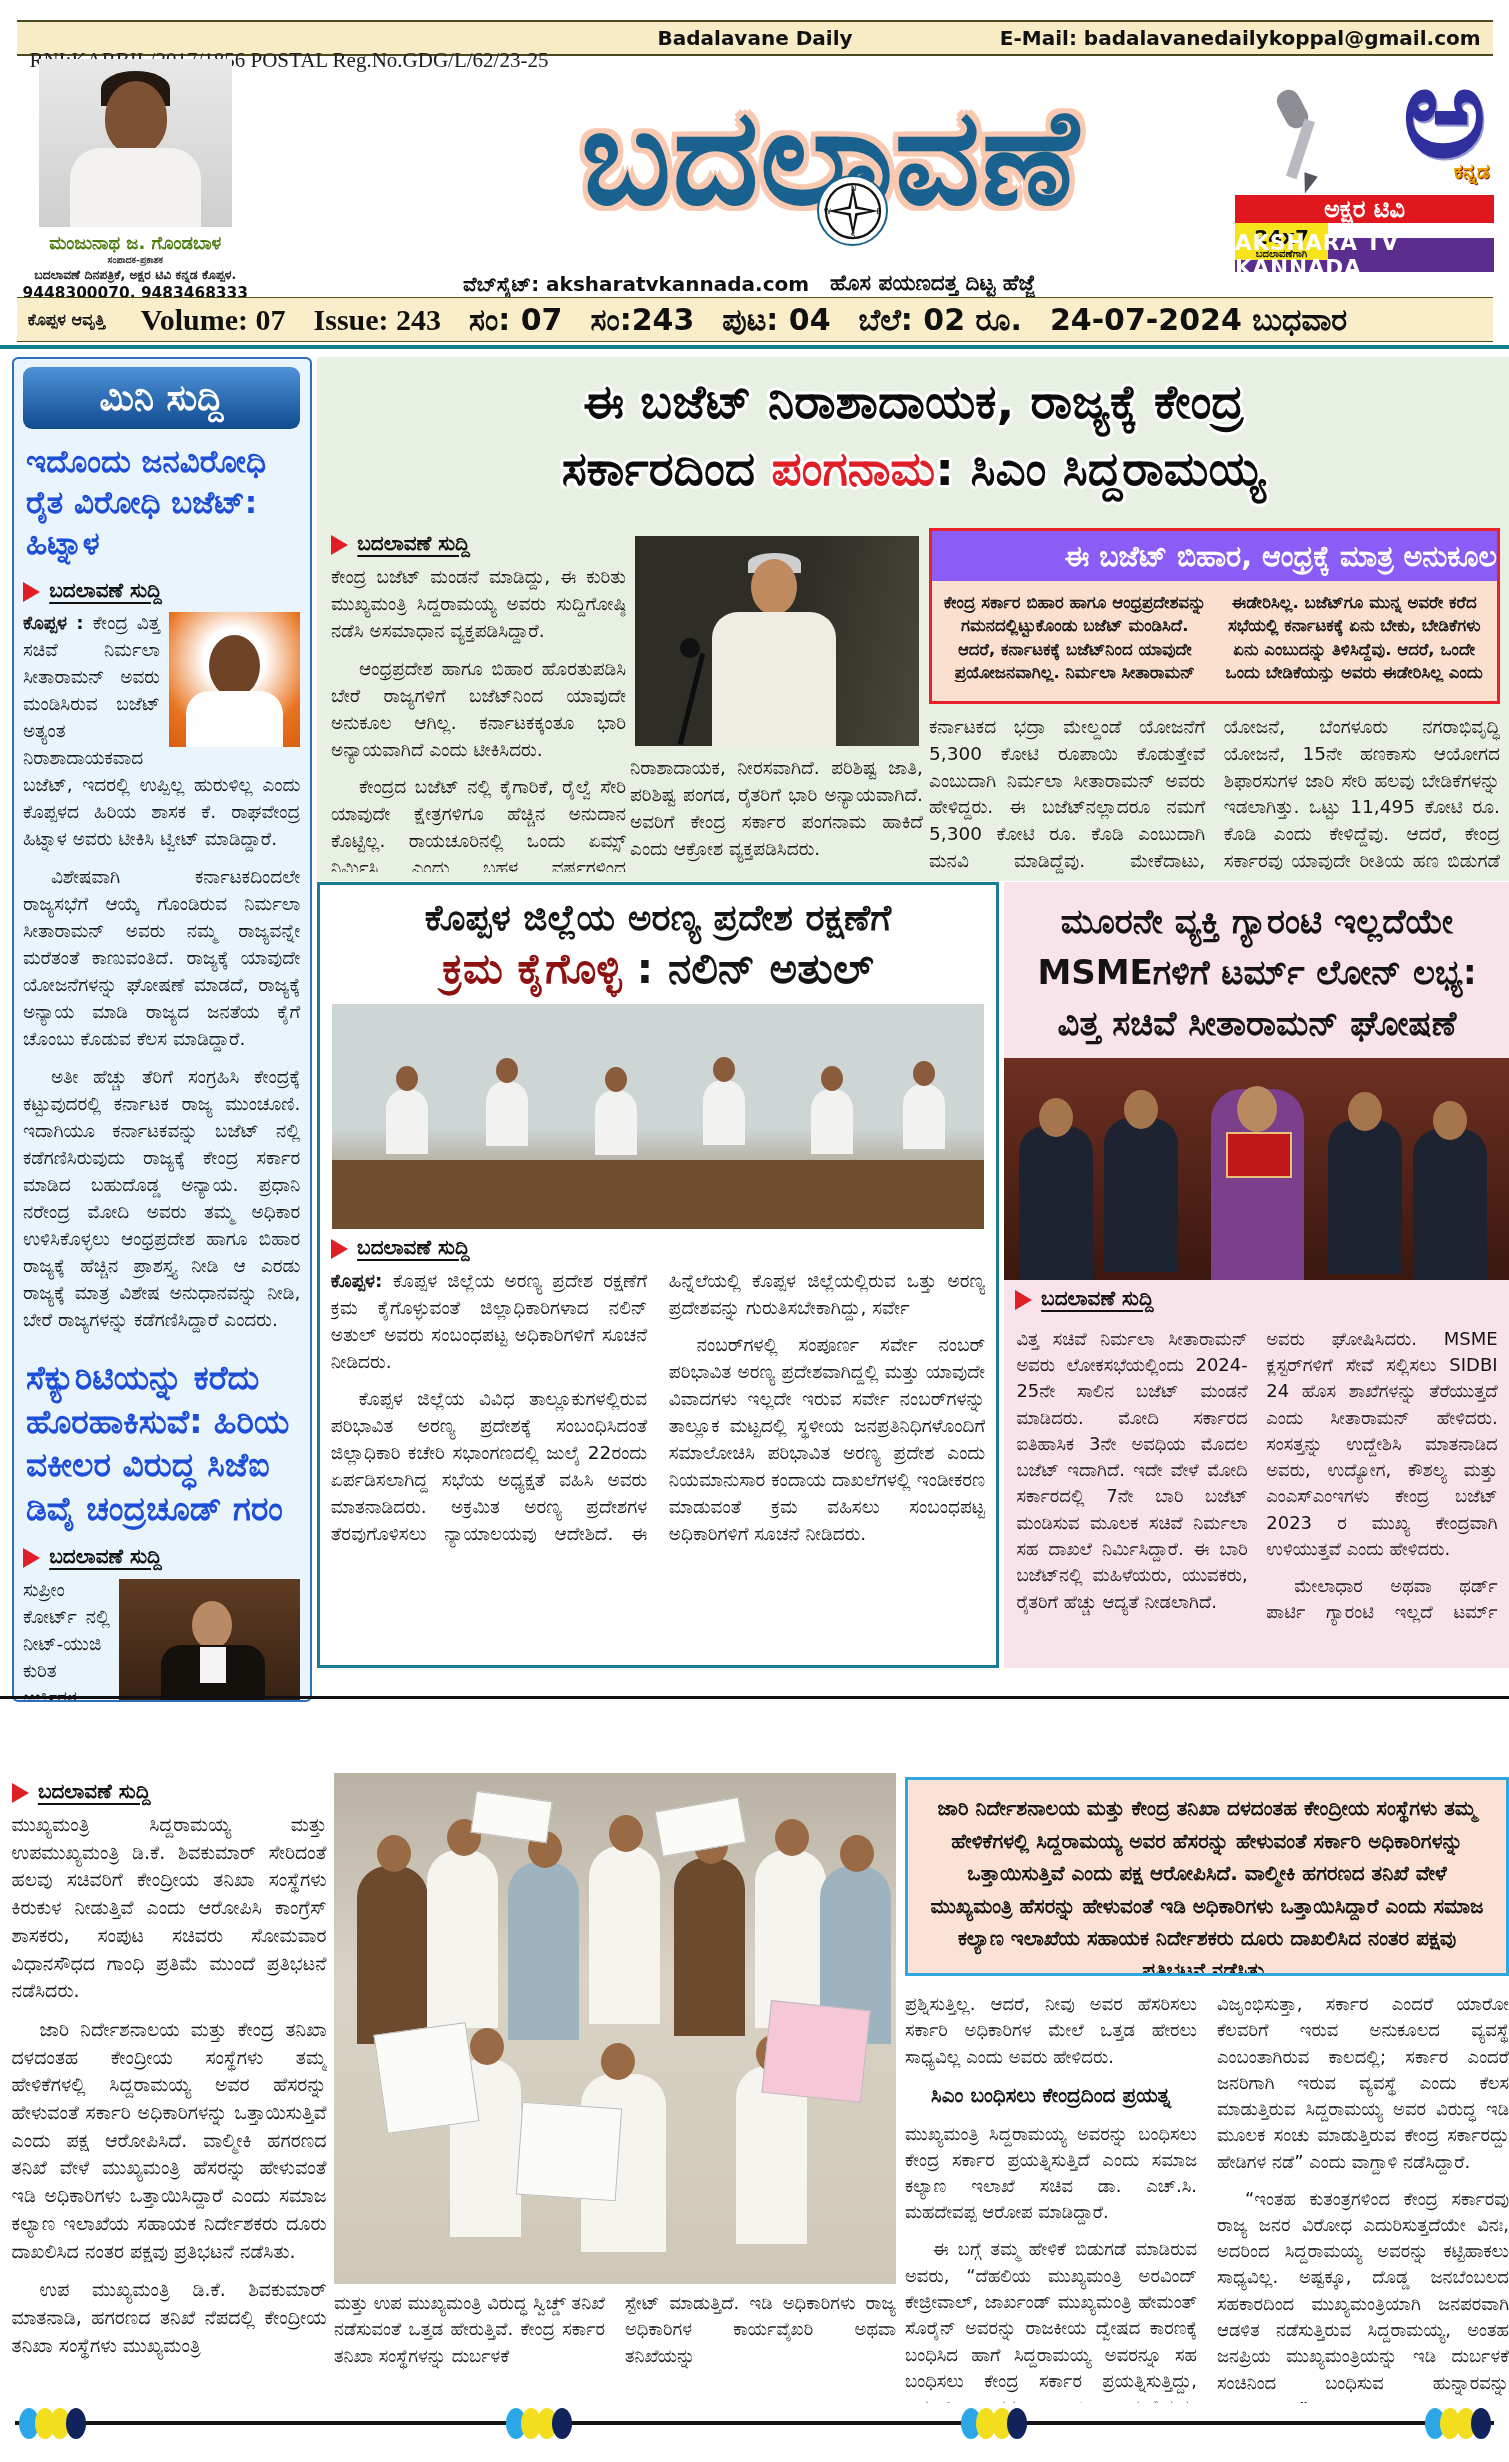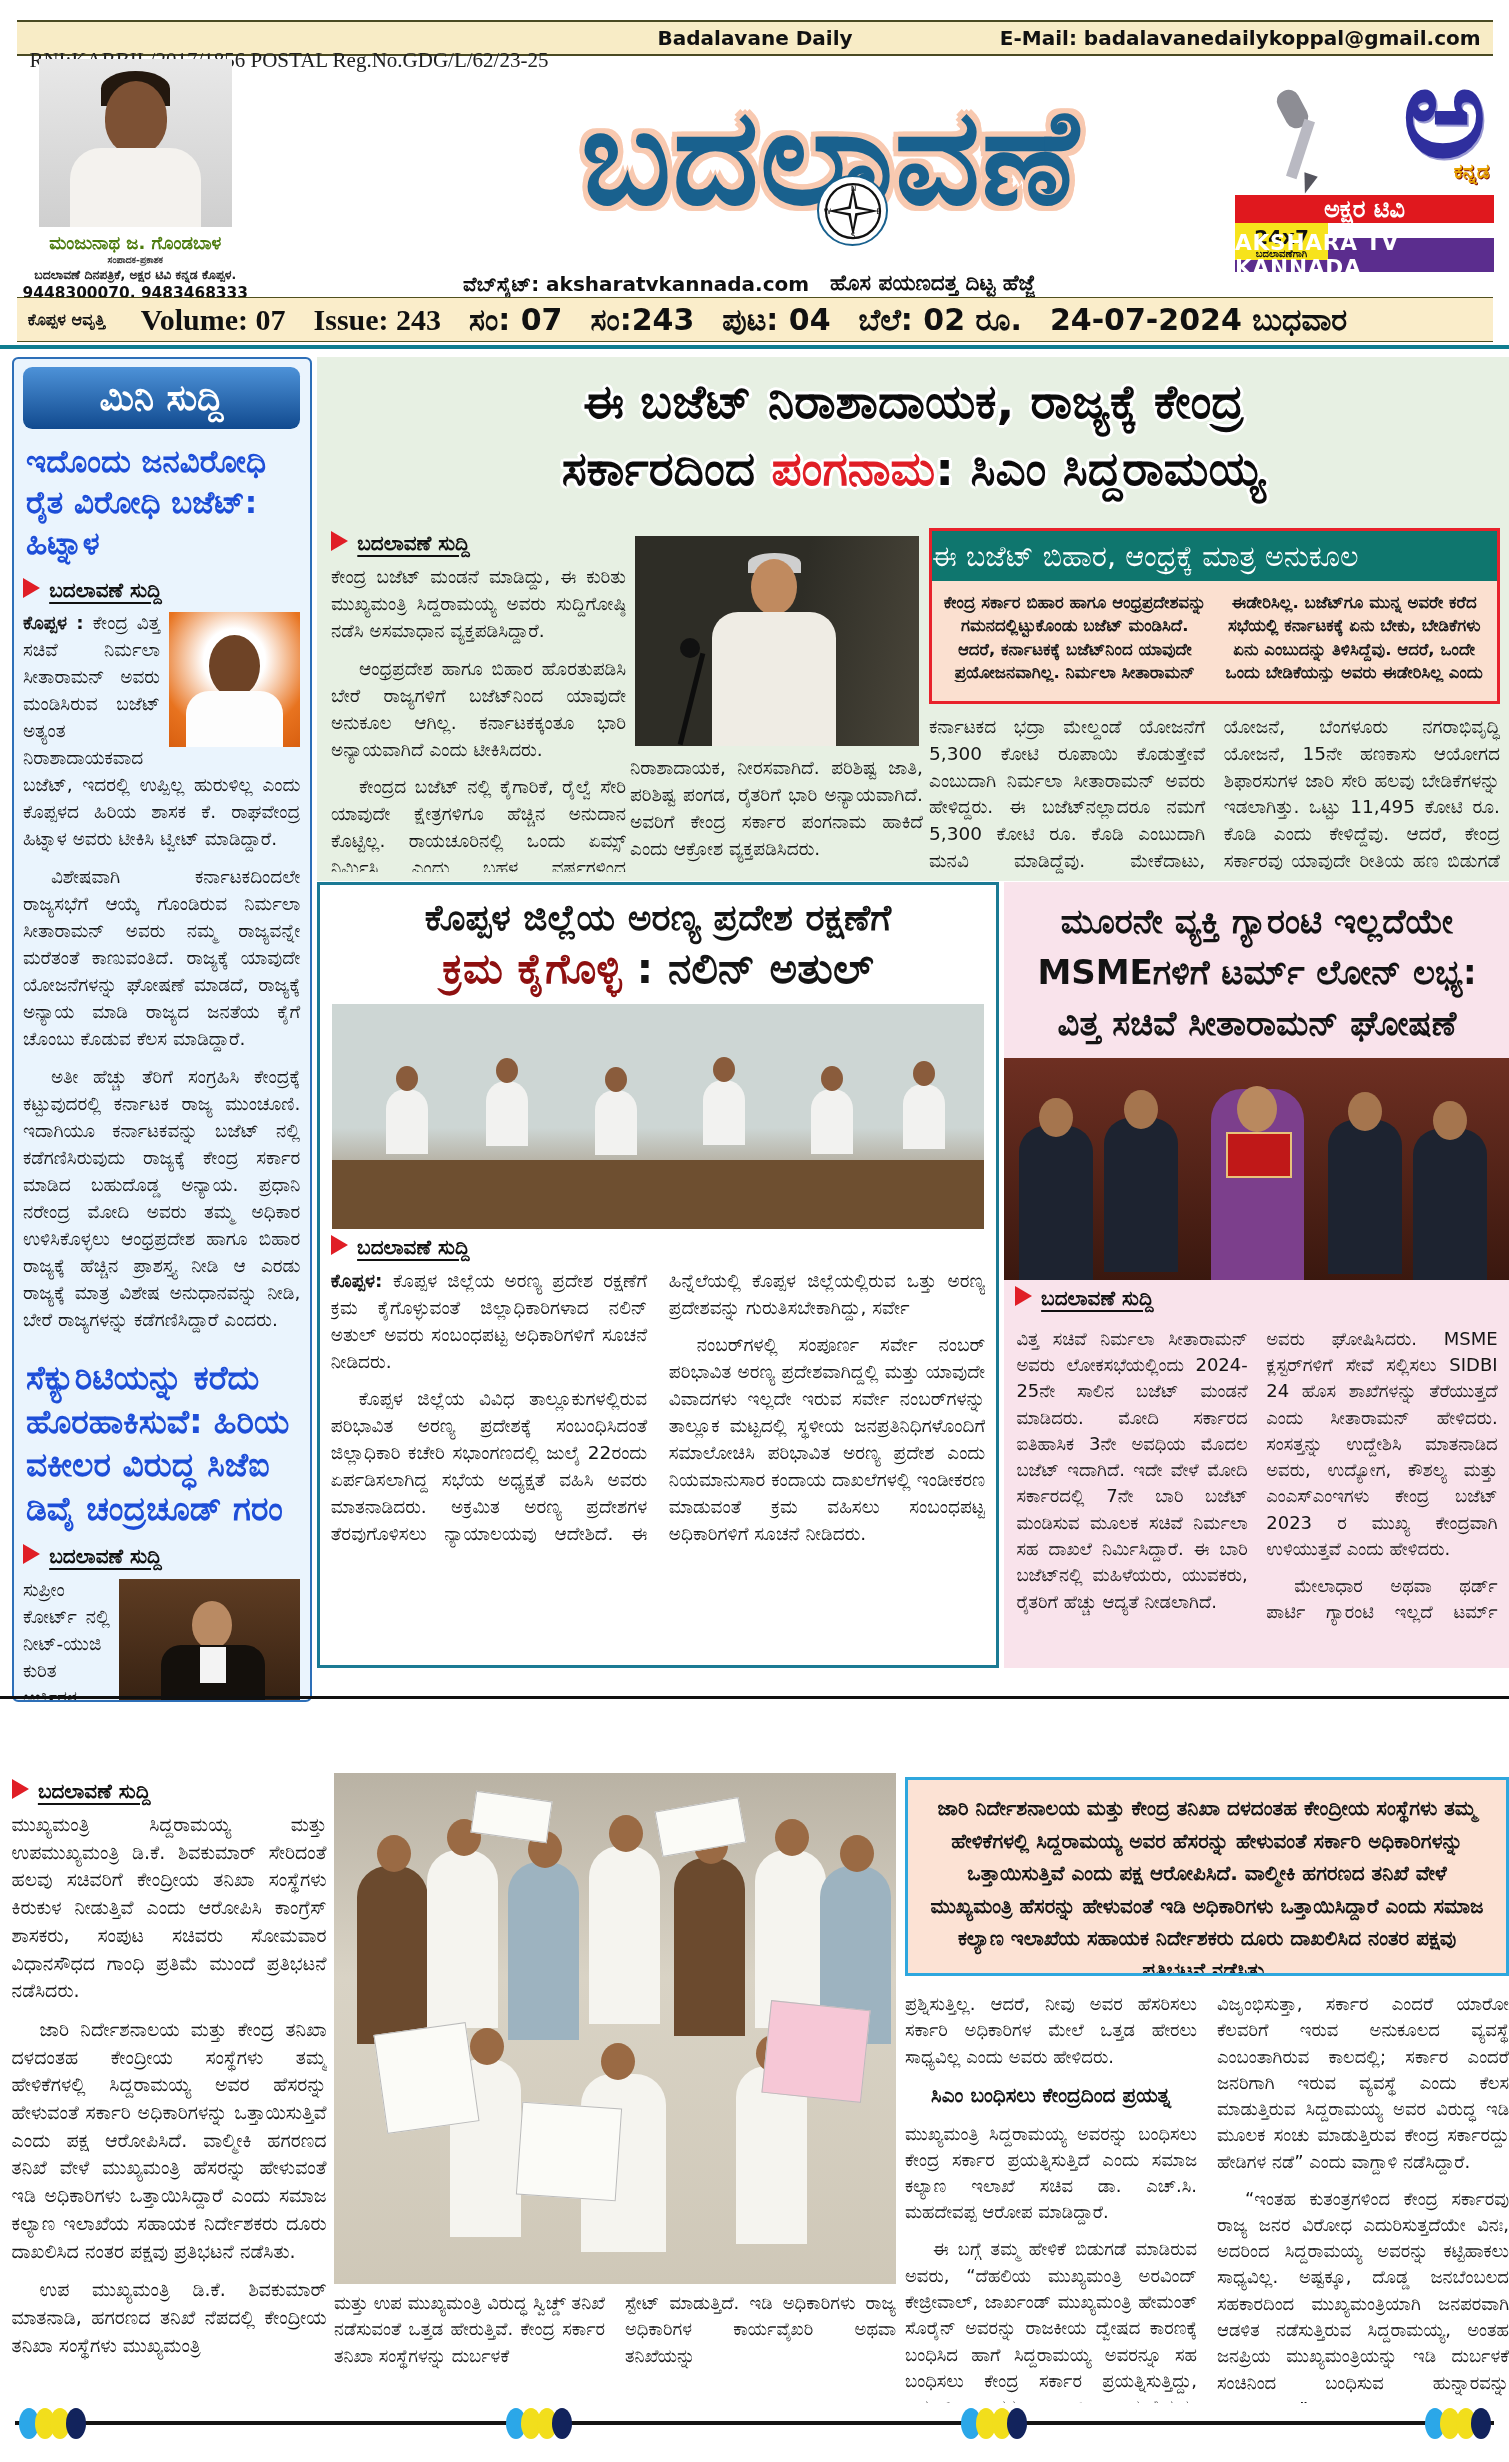--- a/index.html
+++ b/index.html
@@ -61,21 +61,21 @@
   #issuebar .it { font-size:30px; font-weight:bold; }
   #issuebar .serif { font-family:"Liberation Serif","DejaVu Serif",serif; }
   #tealrule { position:absolute; left:0; top:345px; width:1510px; height:3.9px; background:#0F7D8F; }
 
   
   #sidebar { position:absolute; left:11.6px; top:357px; width:300px; height:1345px; background:#EAF4FD;
     border:2.3px solid #2D6FB8; border-radius:6.2px; padding:7.7px 9.3px; overflow:hidden; }
   #sidebar .hdr { height:62px; border-radius:9.3px; background:linear-gradient(#4D92D8,#114A8F);
     color:#fff; font-size:36px; font-weight:800; display:flex; align-items:center; justify-content:center; }
   .sb-h1 { font-size:31px; font-weight:800; color:#1d4ed8; line-height:1.32; padding:12.4px 3.1px 7.7px; }
-  .byline { display:flex; align-items:flex-start; gap:9.3px; margin:6.2px 0 7.7px; }
+  .byline { display:flex; align-items:flex-end; gap:9.3px; margin:6.2px 0 7.7px; }
   .byline .tri { width:0; height:0; border-left:17px solid #E01E26; border-top:10px solid transparent; border-bottom:10px solid transparent; }
   .byline .txt { font-size:20px; font-weight:bold; color:#111; text-decoration:underline; text-underline-offset:4.6px; }
   .bodytext { font-size:18.5px; line-height:1.46; color:#161616; text-align:justify; }
   .bodytext p { margin-bottom:10.8px; text-indent:28px; }
   .bodytext p.noind { text-indent:0; }
   .ph-float { float:right; margin:3.1px 0 6.2px 9.3px; position:relative; overflow:hidden; }
   #hitnal-photo { width:131px; height:135px; background:radial-gradient(circle at 50% 35%, #fff 28%, #e8731f 70%, #d85f10); }
   #hitnal-photo .head{position:absolute;left:40px;top:23px;width:51px;height:62px;border-radius:50%;background:#6e4326;}
   #hitnal-photo .shirt{position:absolute;left:17px;top:79px;width:97px;height:58px;border-radius:23px 23px 0 0;background:#fdfdfd;}
   #cji-photo { width:181px; height:147px; background:linear-gradient(#5e3c22,#2f1d10); }
@@ -93,21 +93,21 @@
   #cm-photo { position:absolute; left:318px; top:179px; width:284px; height:210px;
     background:linear-gradient(100deg,#2e2d26 55%,#4a463a); overflow:hidden; }
   #cm-photo .head{position:absolute;left:116px;top:23px;width:46px;height:56px;border-radius:50%;background:#c08a5f;}
   #cm-photo .hairw{position:absolute;left:113px;top:17px;width:53px;height:20px;border-radius:50% 50% 0 0;background:#cfcfcf;}
   #cm-photo .shawl{position:absolute;left:77px;top:76px;width:124px;height:134px;border-radius:26px 26px 0 0;background:#efece4;}
   #cm-photo .mic1{position:absolute;left:54px;top:116px;width:4.6px;height:94px;background:#0d0d0d;transform:rotate(14deg);}
   #cm-photo .michead{position:absolute;left:45px;top:102px;width:20px;height:20px;border-radius:50%;background:#111;}
   #lead-p4 { position:absolute; left:313px; top:397px; width:293px; height:120px; overflow:hidden; }
 
   #budget-box { position:absolute; left:612px; top:171px; width:571px; height:176px; border:3.1px solid #E8222B; background:#FBE0D0; }
-  #budget-box .bhdr { background:#0f766e; color:#fff; font-size:28.6px; font-weight:400; text-align:left; padding:7.7px 0; }
+  #budget-box .bhdr { background:#8b5cf6; color:#fff; font-size:28.6px; font-weight:700; text-align:right; padding:7.7px 0; }
   #budget-box .bcols { display:flex; gap:15.4px; padding:9.3px 10.8px; }
   #budget-box .bcols div { flex:1; font-size:16.6px; font-weight:bold; line-height:1.42; text-align:center; color:#151515; overflow:hidden; height:91px;}
   #budget-detail { position:absolute; left:612px; top:357px; width:571px; height:161px; display:flex; gap:18.5px; overflow:hidden;}
   #budget-detail div { flex:1; font-size:18.5px; line-height:1.45; text-align:justify; color:#161616;}
 
   
   #forest { position:absolute; left:317px; top:882px; width:682px; height:786px; background:#fff;
     border:3.1px solid #1B7A94; overflow:hidden; padding:4.6px 10.8px; }
   #forest .h1 { text-align:center; font-size:36px; font-weight:800; color:#161616; margin-top:7.7px; }
   #forest .h2 { text-align:center; font-size:42px; font-weight:800; color:#161616; margin-top:4.6px; }

